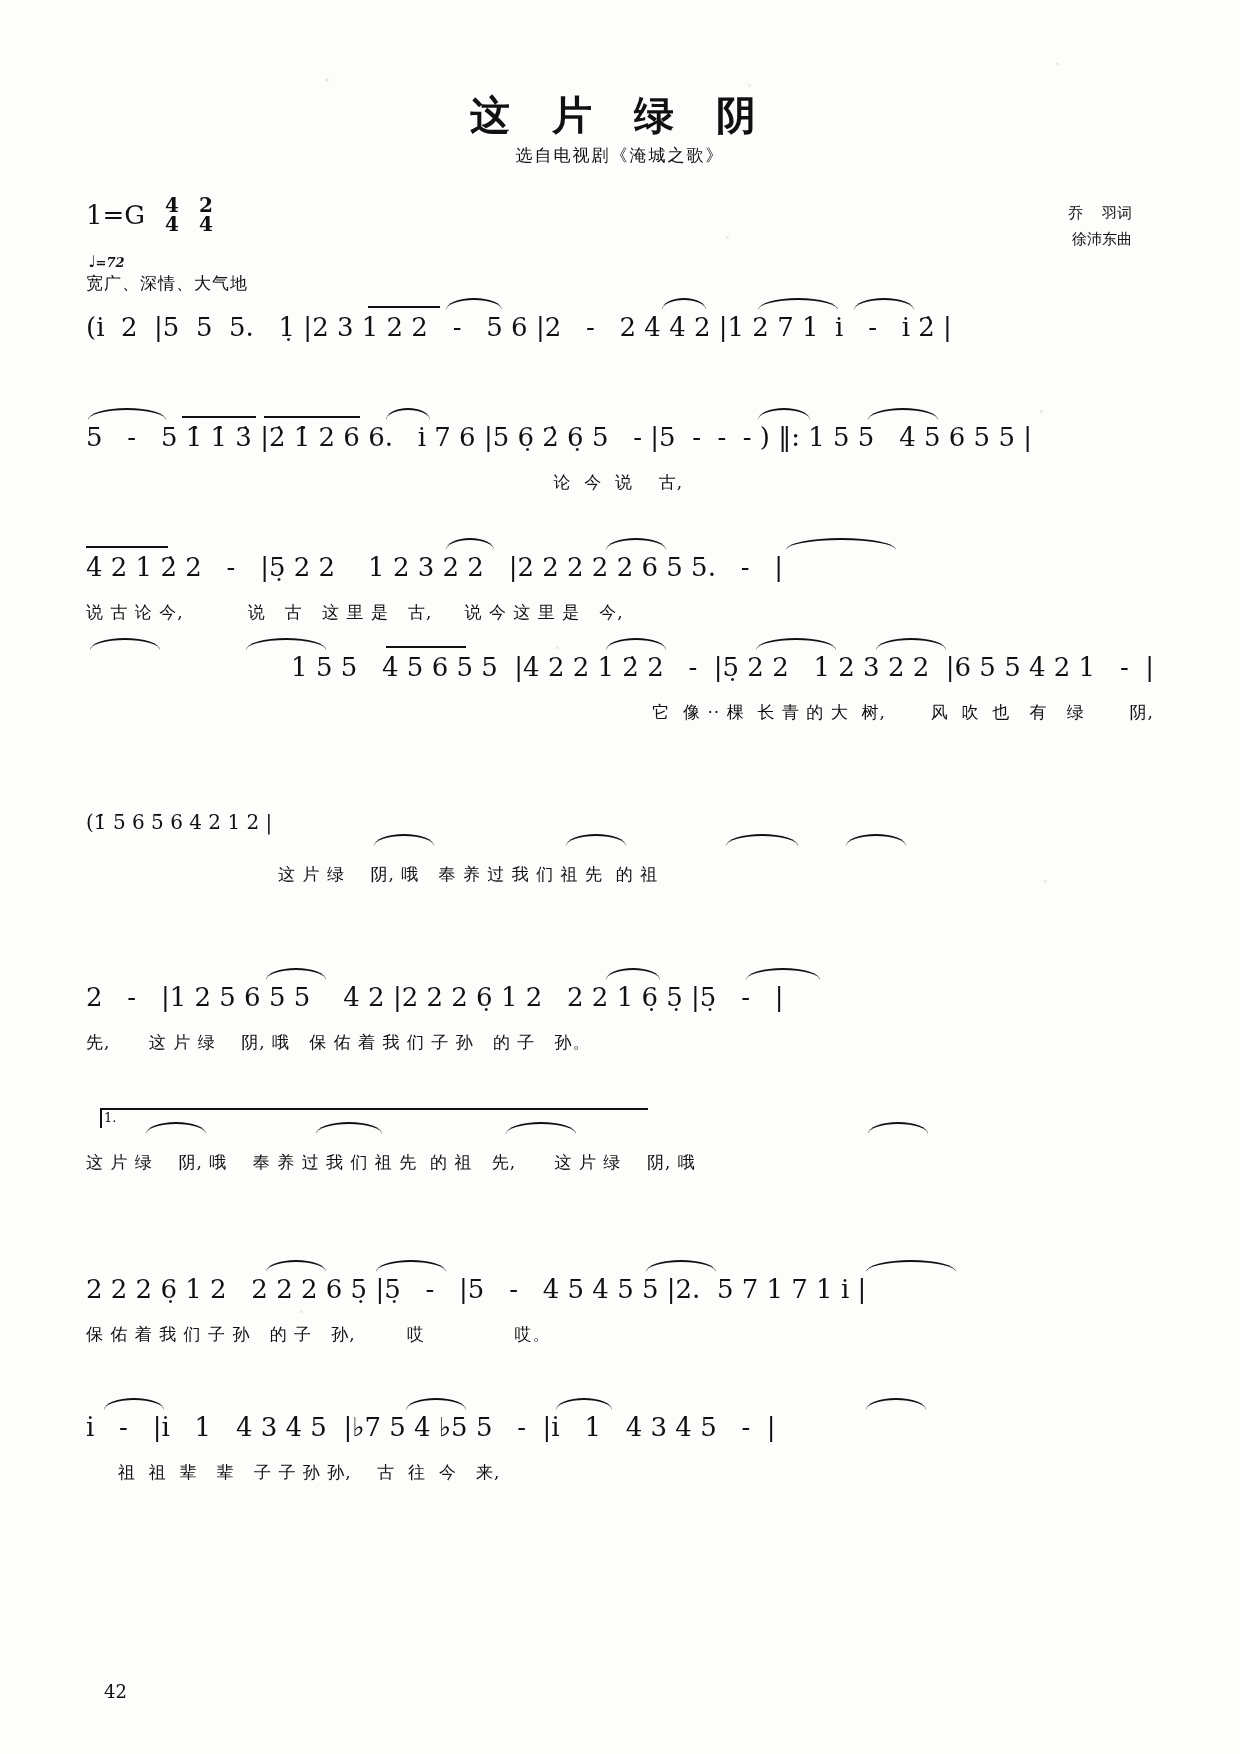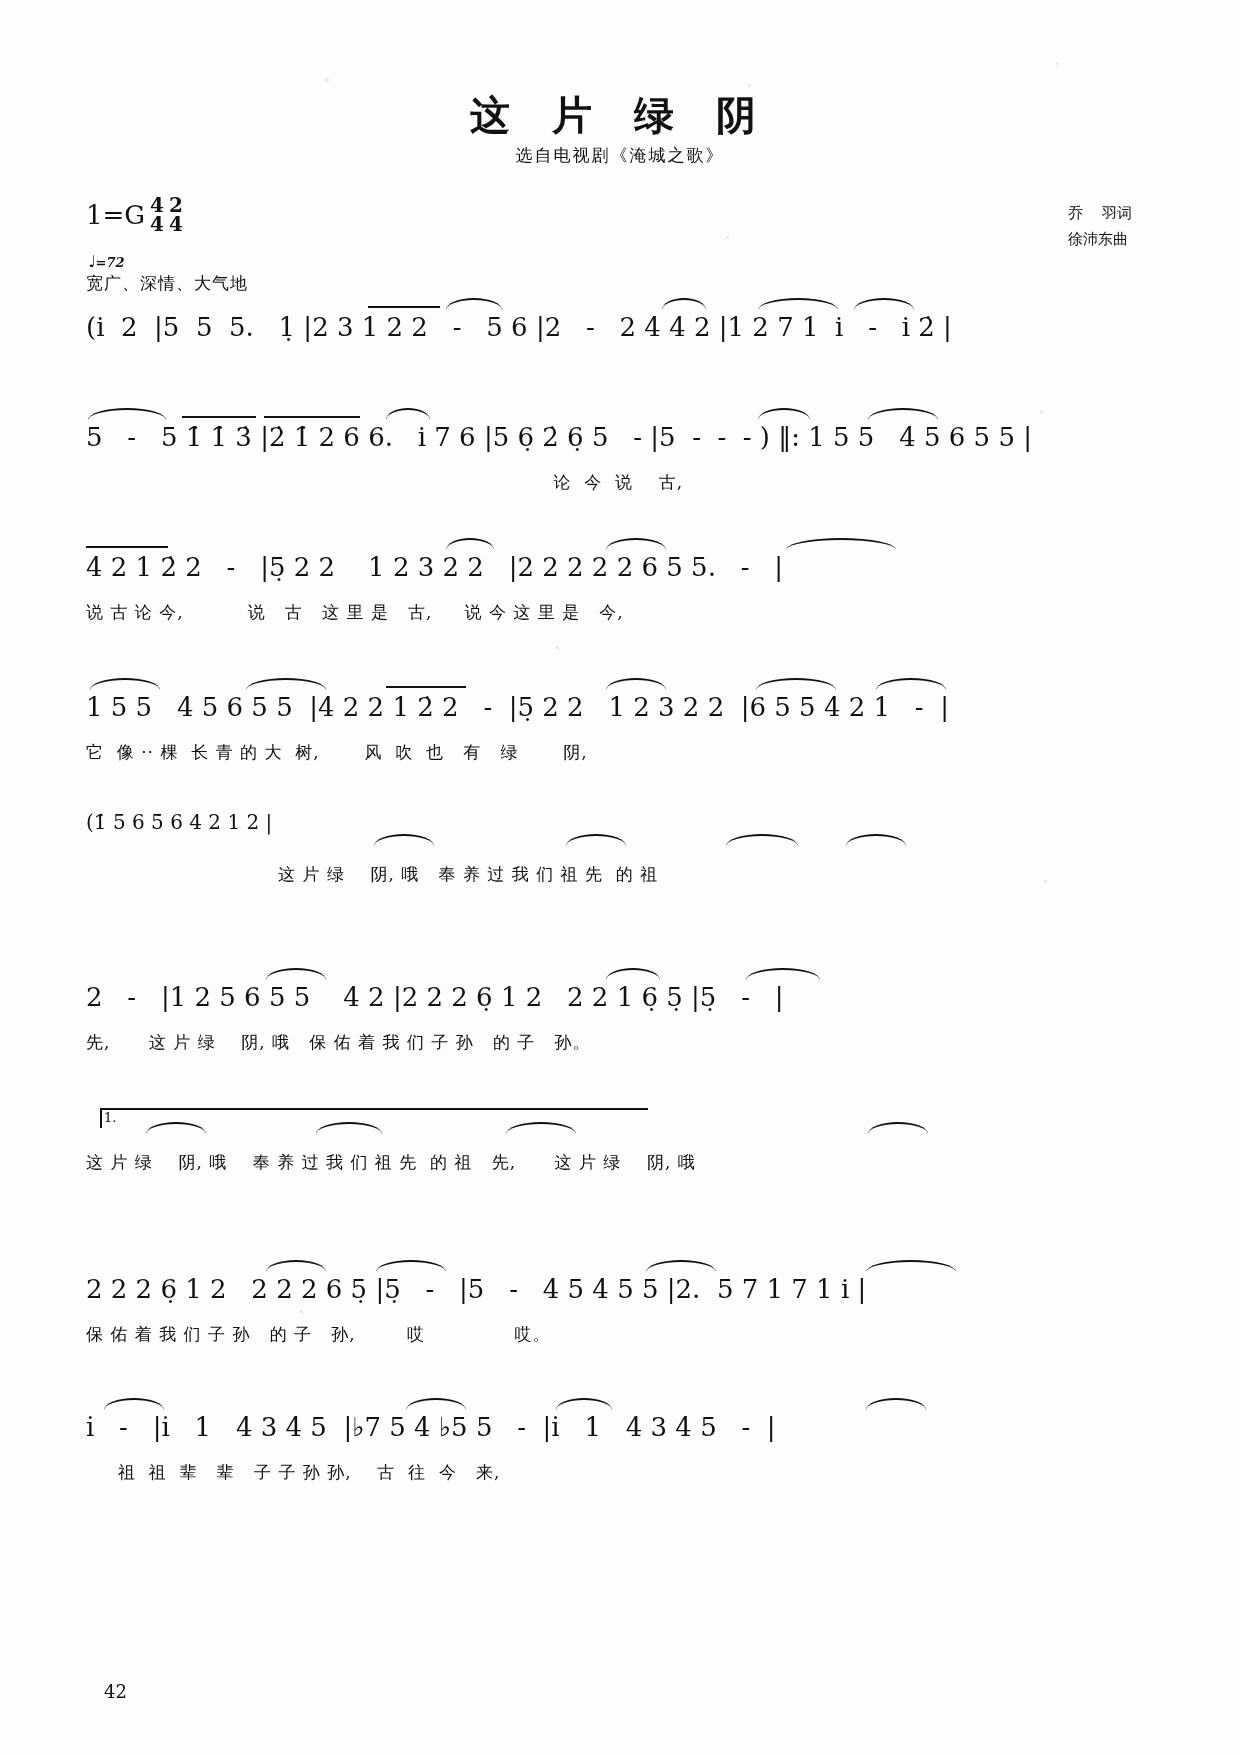--- a/index.html
+++ b/index.html
@@ -45,32 +45,32 @@
   .credits {
     position: absolute;
     top: 200px;
     right: 108px;
     text-align: left;
     font-size: 15px;
     line-height: 26px;
     color: #111;
     font-family: "DejaVu Serif", serif;
   }
-  .credit-line { white-space: pre; }
+  .credit-line { white-space: pre; text-align: right; }
 
   
   .keysig {
     position: absolute;
     top: 196px;
     left: 86px;
     font-size: 26px;
     color: #111;
     display: flex;
     align-items: center;
-    gap: 1px;
+    gap: 16px;
     font-family: "DejaVu Serif", serif;
     justify-content: center;
   }
   .meter {
     display: inline-flex;
     flex-direction: column;
     align-items: center;
     line-height: 0.95;
     font-size: 20px;
     font-weight: bold;
@@ -238,21 +238,21 @@
     <div class="beamrow">
       <div class="beam" style="left:0px;width:82px;"></div>
       <div class="slur" style="left:360px;width:48px;top:-2px;"></div>
       <div class="slur" style="left:520px;width:60px;top:-2px;"></div>
       <div class="slur" style="left:700px;width:110px;top:-2px;"></div>
     </div>
     <div class="notes">4 2 1 2̇ 2   -   |5̣ 2 2    1 2 3 2 2   |2 2 2 2 2 6 5 5.   -   |</div>
     <div class="lyrics">说 古 论 今,          说   古   这 里 是   古,     说 今 这 里 是   今,</div>
   </div>
 
-  <div class="system" style="top:680px;">
+  <div class="system" style="top:640px;text-align:right;">
     <div class="beamrow">
       <div class="slur" style="left:4px;width:70px;top:-2px;"></div>
       <div class="slur" style="left:160px;width:80px;top:-2px;"></div>
       <div class="beam" style="left:300px;width:80px;"></div>
       <div class="slur" style="left:520px;width:60px;top:-2px;"></div>
       <div class="slur" style="left:670px;width:80px;top:-2px;"></div>
       <div class="slur" style="left:790px;width:70px;top:-2px;"></div>
     </div>
     <div class="notes">1 5 5   4 5 6 5 5  |4 2 2 1 2̇ 2   -  |5̣ 2 2   1 2 3 2 2  |6 5 5 4 2 1   -  |</div>
     <div class="lyrics">它  像 ·· 棵  长 青 的 大  树,       风  吹  也   有   绿       阴,</div>

